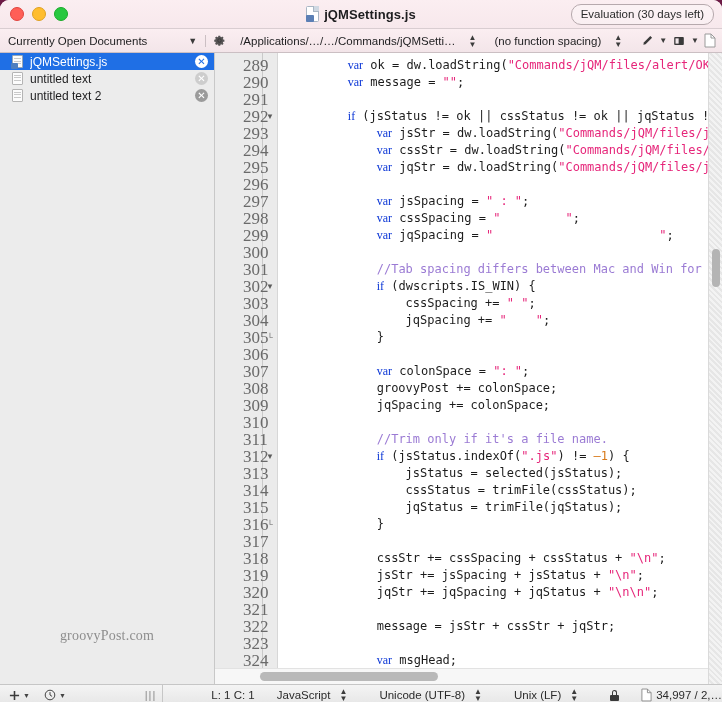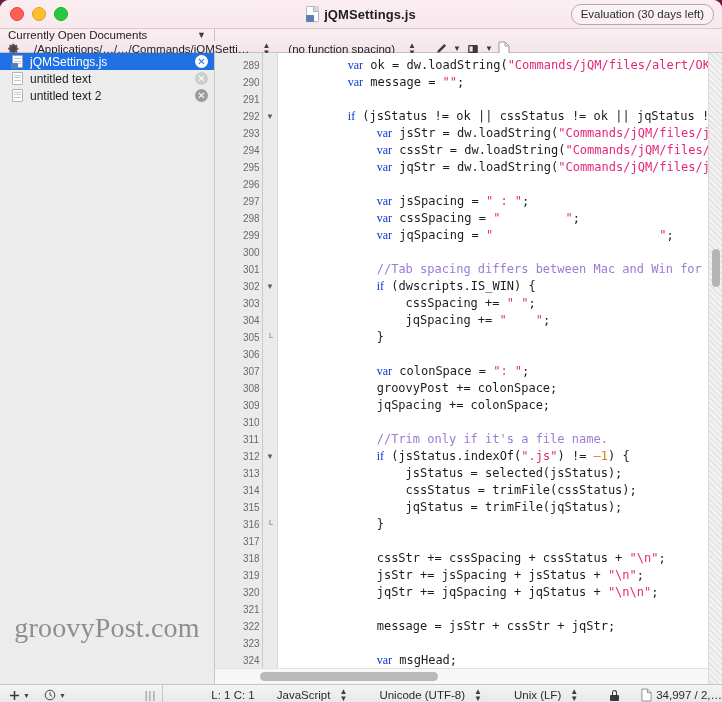--- a/index.html
+++ b/index.html
@@ -106,24 +106,23 @@
     border-radius: 10px;
     background: rgba(255,255,255,0.30);
   }
 
   
   .toolbar {
     display: flex;
     height: 23px;
     background: linear-gradient(to bottom, #fbeef1, #f3e5e9);
     border-bottom: 1px solid #cbbfc3;
-    align-items: flex-start;
+    align-items: center;
     font-size: 11.5px;
     color: #1d1d1f;
-    flex-direction: column;
   }
   .tb-left {
     width: 215px;
     display: flex;
     align-items: center;
     padding-left: 8px;
     border-right: 1px solid #cbbfc3;
     box-sizing: border-box;
     position: relative;
   }
@@ -234,21 +233,21 @@
   .close-x.on-sel { background: #ffffff; color: #1f6fe5; }
   .close-x.light  { background: #cdcdcd; color: #ffffff; }
   .close-x.dark   { background: #9b9b9b; color: #ffffff; }
 
   .watermark {
     position: absolute;
     left: 0; right: 0;
     bottom: 40px;
     text-align: center;
     font-family: "Liberation Serif", serif;
-    font-size: 28px;
+    font-size: 14px;
     color: #8e8e8e;
     letter-spacing: 0.2px;
   }
 
   
   .editor {
     flex: 1;
     position: relative;
     background: #ffffff;
     display: flex;
@@ -257,22 +256,22 @@
   .gutter {
     width: 48px;
     background: #ebebeb;
     border-right: 1px solid #c9c9c9;
     box-sizing: border-box;
     flex: 0 0 auto;
     padding-top: 4px;
   }
   .gutter .gline {
     height: 17px;
-    font-family: Liberation Sans, sans-serif;
-    font-size: 10px;
+    font-family: Liberation Serif, serif;
+    font-size: 17px;
     color: #6a6a6a;
     text-align: right;
     padding-right: 3px;
     box-sizing: border-box;
     position: relative;
     line-height: 17px;
     padding-left: 28px;
   }
   .fold-area {
     width: 14px;

